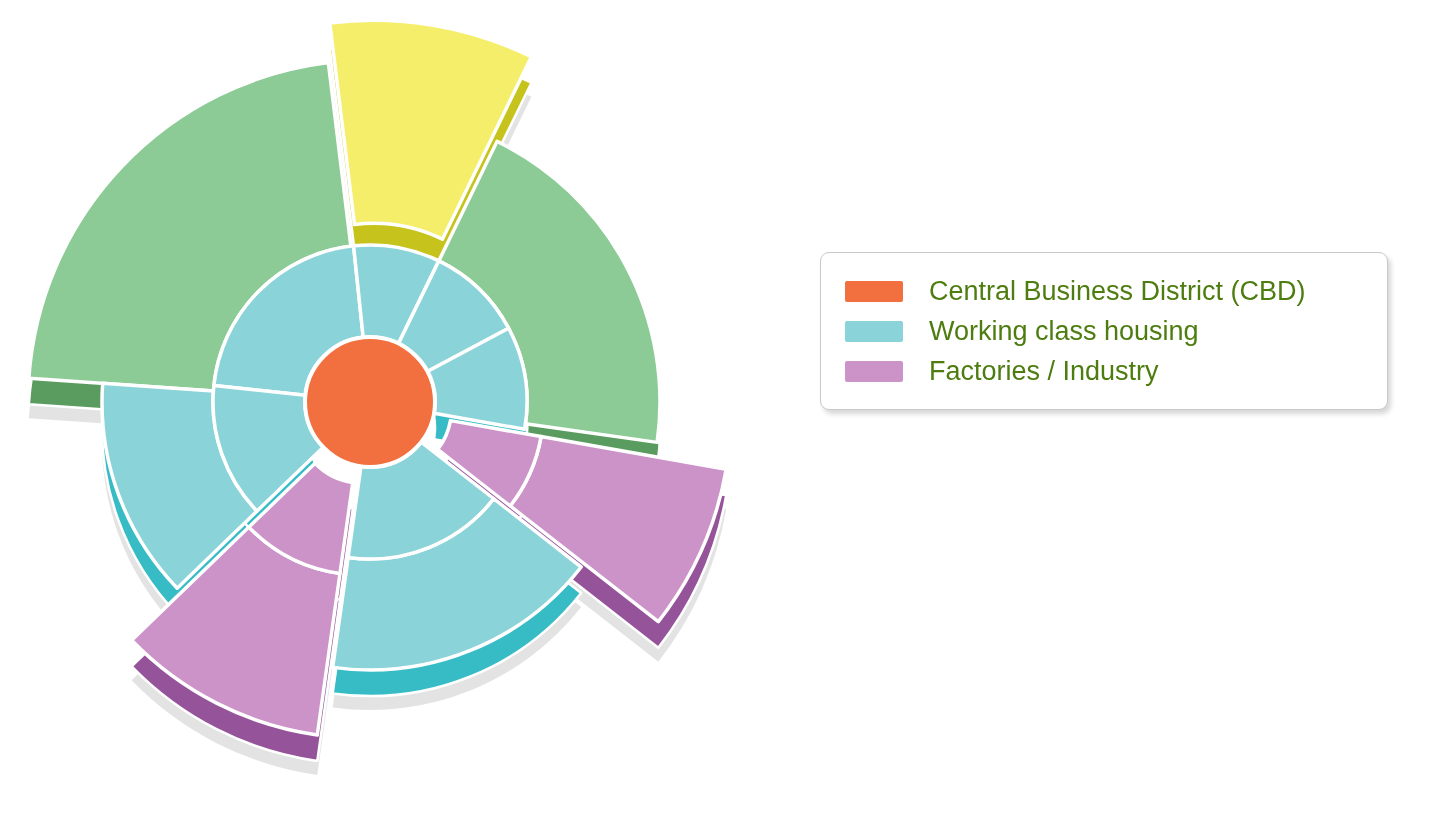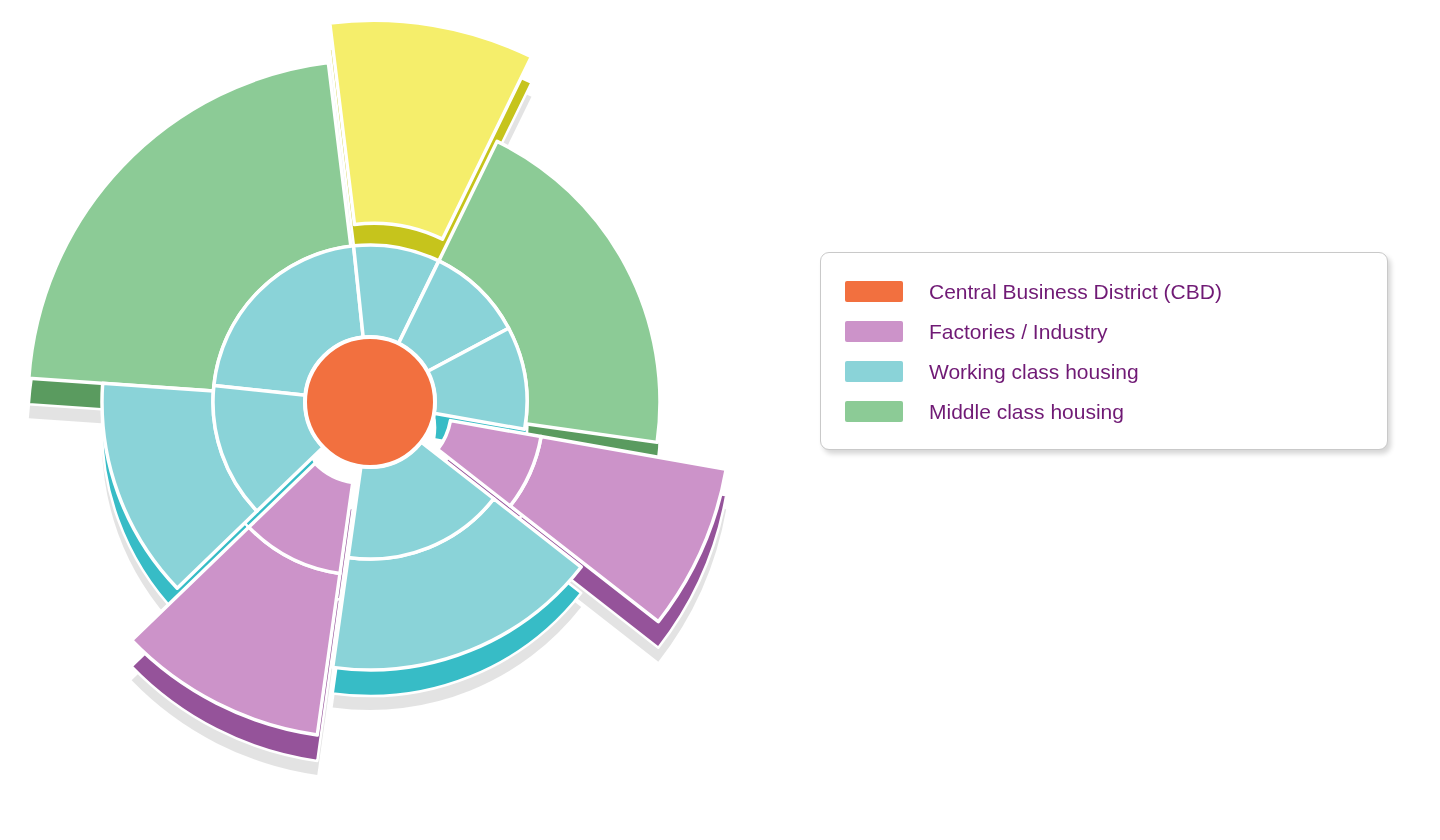--- a/index.html
+++ b/index.html
@@ -45,22 +45,22 @@
     height: 40px;
   }
   .legend-swatch {
     width: 58px;
     height: 21px;
     border-radius: 2px;
     flex: 0 0 auto;
     margin-right: 26px;
   }
   .legend-label {
-    font-size: 21px;
-    color: #701a75;
+    font-size: 27px;
+    color: #4d7c0f;
     font-family: "Liberation Sans", sans-serif;
     line-height: 1;
     white-space: nowrap;
   }
 </style>
 </head>
 <body>
 
 <div id="chart-root">
   <svg class="figure" viewBox="0 0 1440 840">
@@ -119,25 +119,21 @@
         <circle cx="370" cy="402" r="65" fill="#F2703F" stroke="#FFFFFF" stroke-width="4"></circle>
       </g>
   </svg>
 
   <div class="legend-box">
     <div class="legend-item">
       <span class="legend-swatch" style="background: rgb(242, 112, 63);"></span>
       <span class="legend-label">Central Business District (CBD)</span>
     </div>
     <div class="legend-item">
-      <span class="legend-swatch" style="background: rgb(204, 147, 201);"></span>
-      <span class="legend-label">Factories / Industry</span>
-    </div>
-    <div class="legend-item">
       <span class="legend-swatch" style="background: rgb(138, 211, 216);"></span>
       <span class="legend-label">Working class housing</span>
     </div>
     <div class="legend-item">
-      <span class="legend-swatch" style="background: rgb(140, 203, 150);"></span>
-      <span class="legend-label">Middle class housing</span>
+      <span class="legend-swatch" style="background: rgb(204, 147, 201);"></span>
+      <span class="legend-label">Factories / Industry</span>
     </div>
   </div>
 </div>
 
 </body></html>

